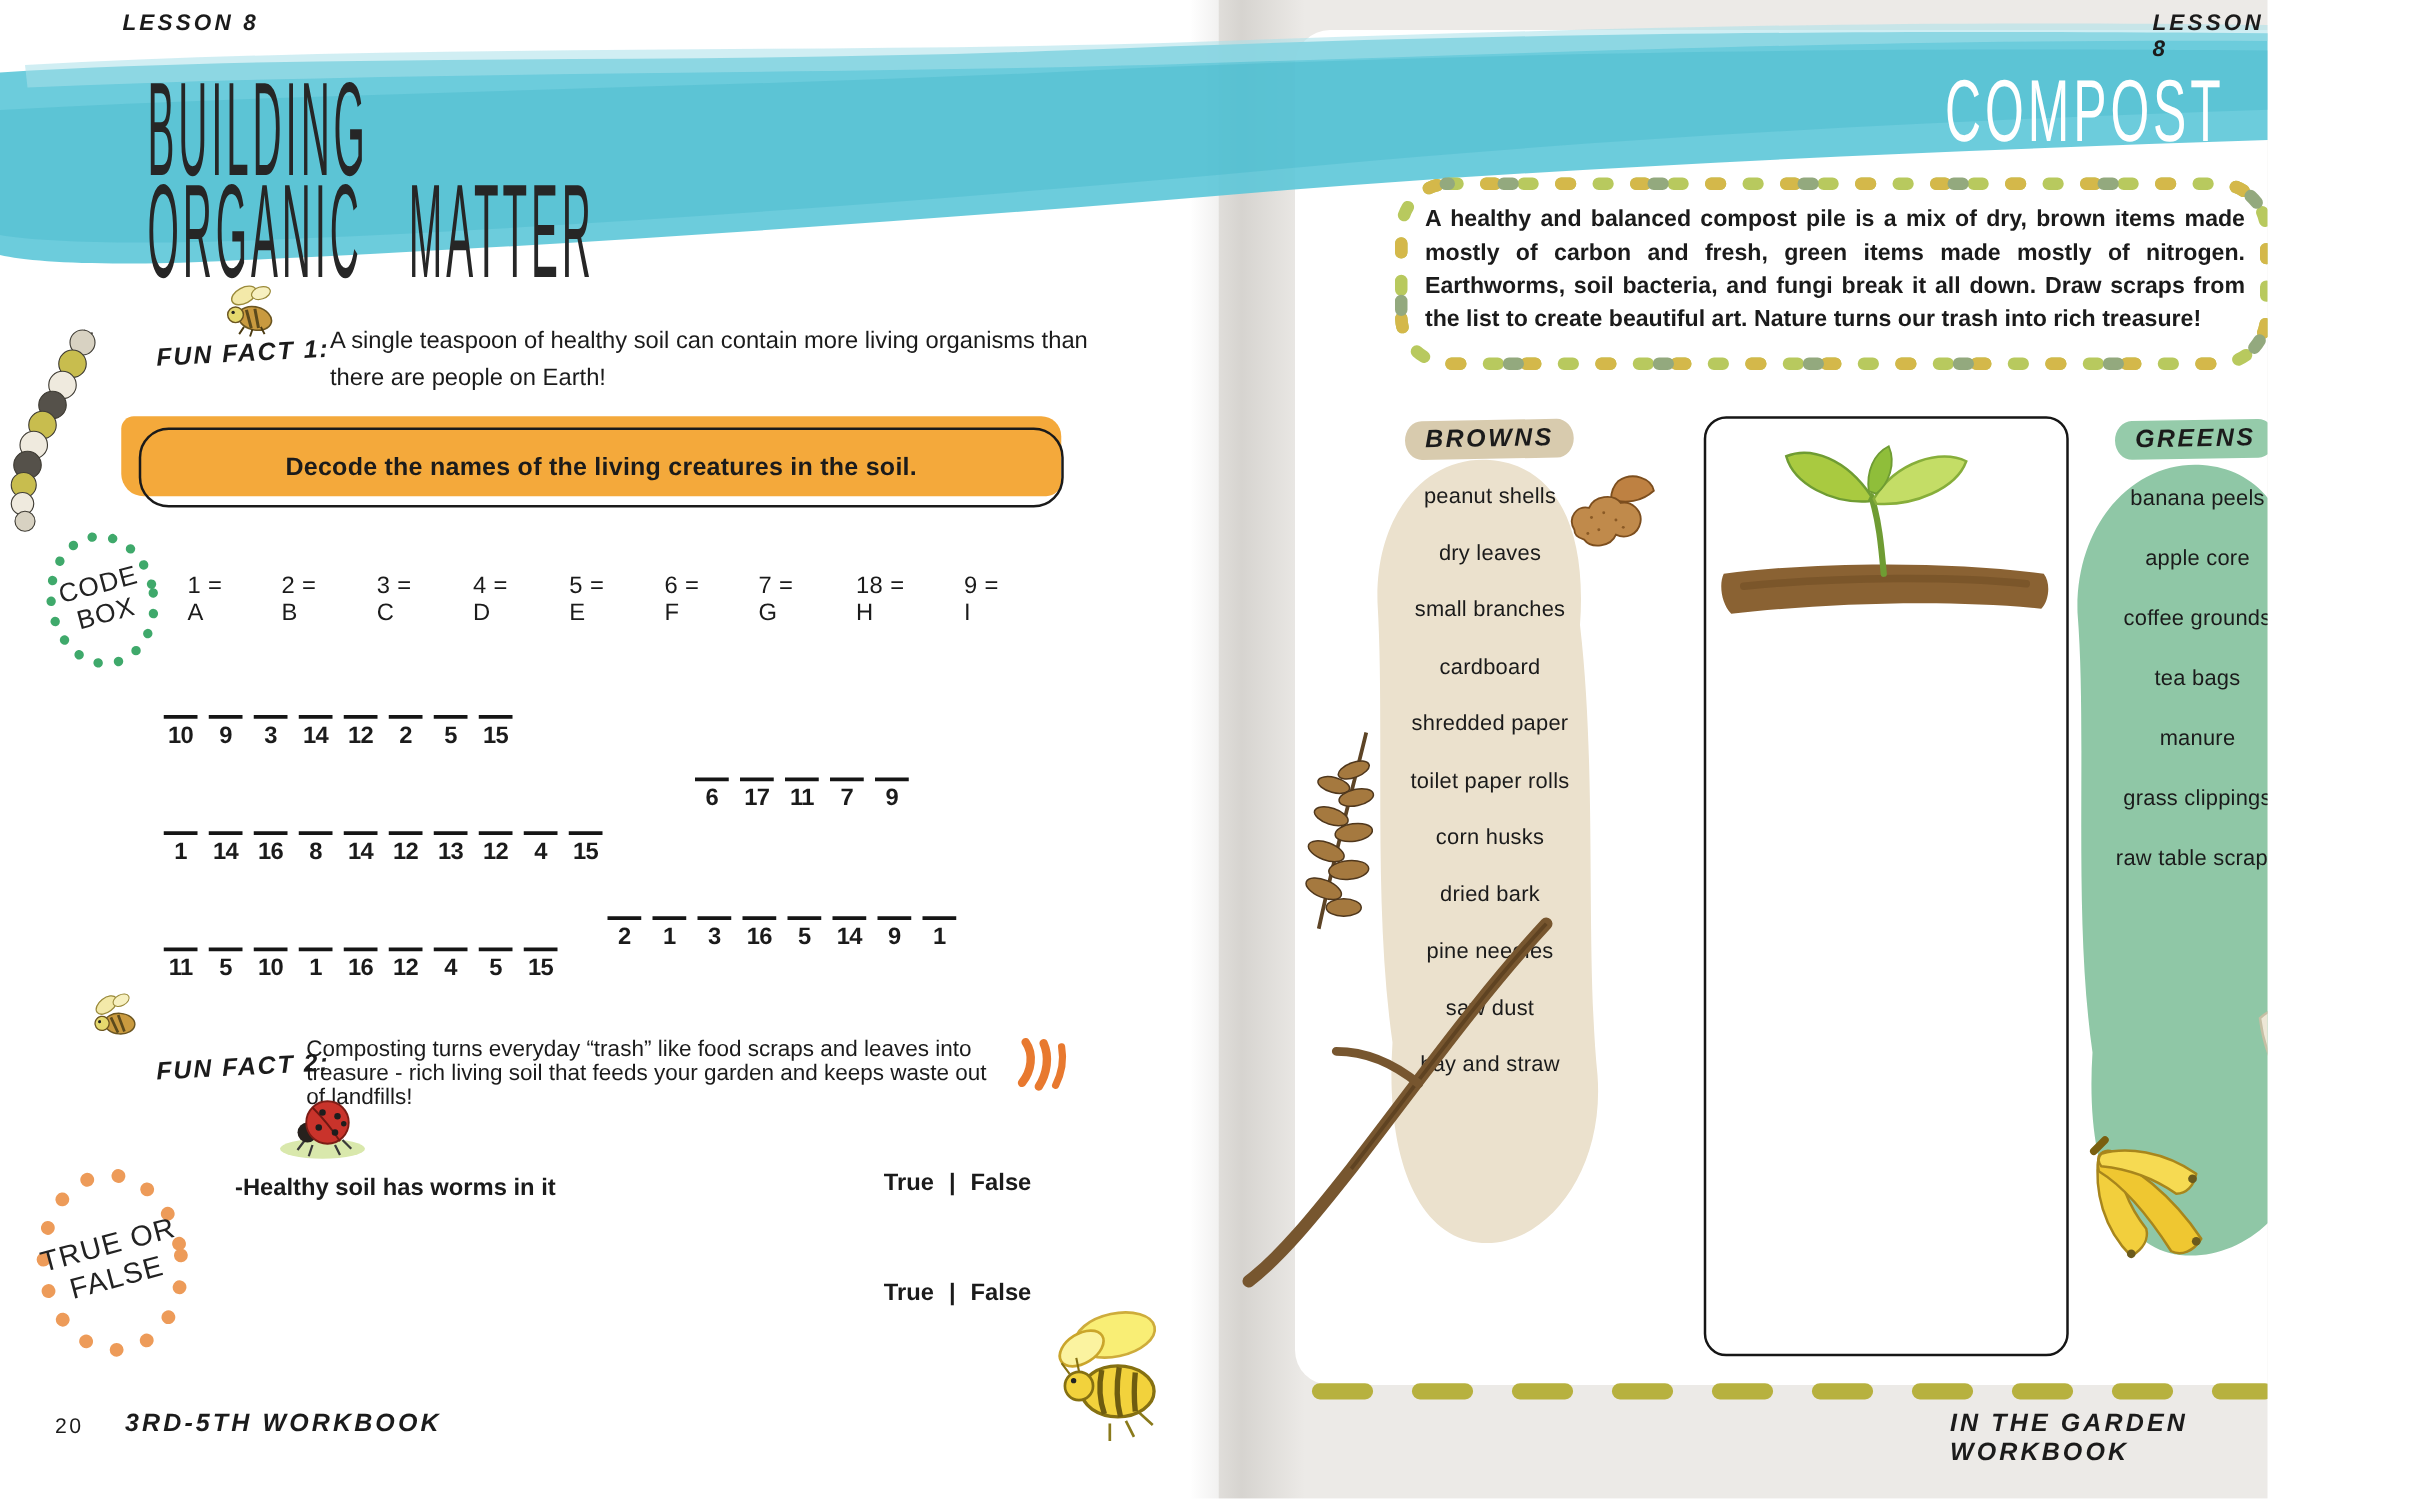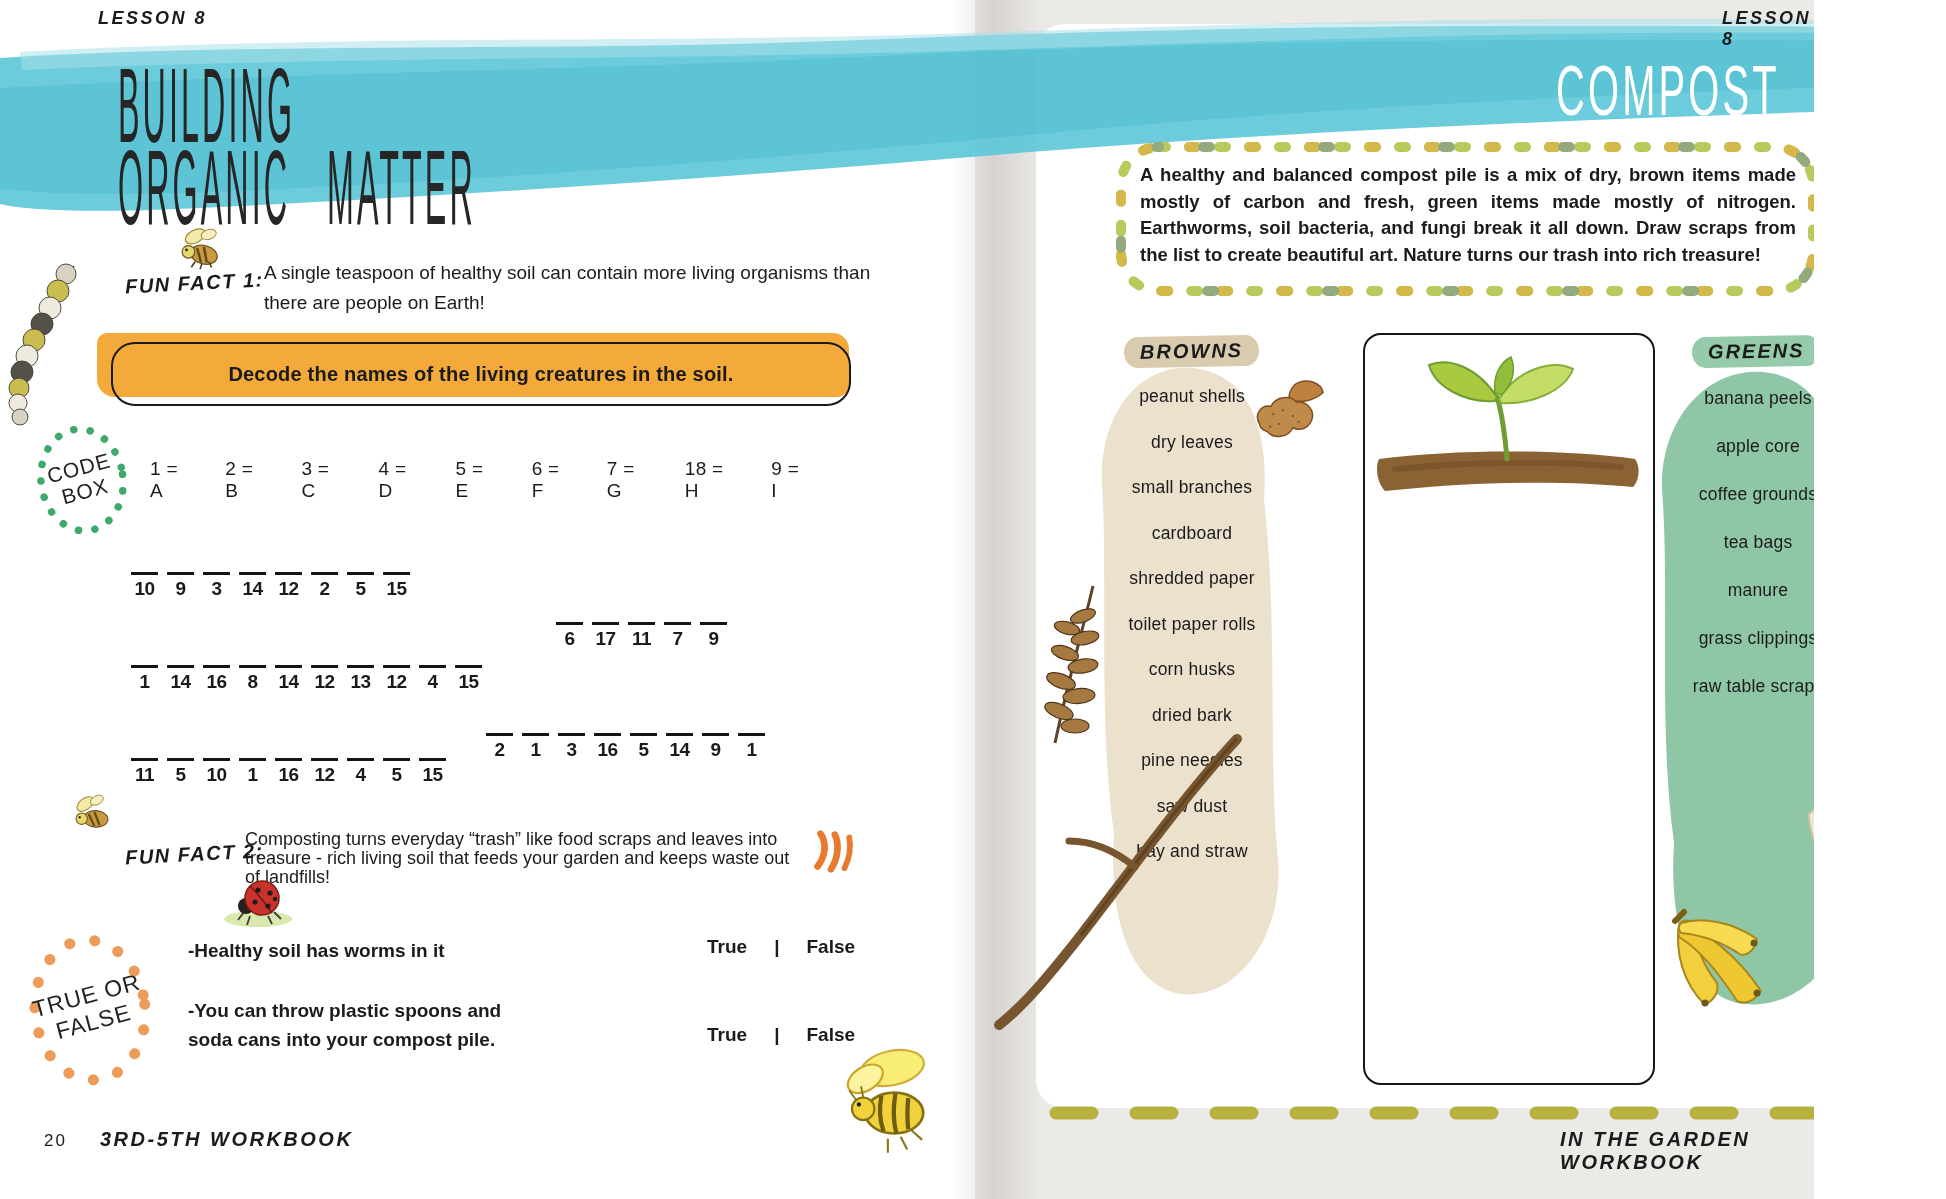--- a/index.html
+++ b/index.html
@@ -29,21 +29,21 @@
   
   .decode-row{display:flex;gap:9px;}
   .decode-cell{width:27px;display:flex;flex-direction:column;align-items:center;}
   .decode-cell .bar{width:100%;height:0;border-top:3px solid #151515;}
   .decode-cell .num{margin-top:3px;font-weight:700;font-size:19px;letter-spacing:-.5px;}
   
   .badge-text{position:absolute;width:100%;text-align:center;font-size:21px;line-height:24px;letter-spacing:1px;transform:rotate(-15deg);white-space:pre-line;color:#222;}
   .tf-badge-text{font-size:23px;line-height:27px;}
   
   .tf-q{font-size:19px;font-weight:700;line-height:29px;white-space:pre-line;}
-  .tf-options{display:flex;gap:27px;font-size:19px;font-weight:700;}
+  .tf-options{display:flex;gap:12px;font-size:19px;font-weight:700;}
   
   .intro-text{font-size:18.5px;font-weight:700;line-height:26.5px;text-align:justify;}
   .col-header{font-weight:700;font-style:italic;font-size:20px;letter-spacing:1.5px;padding:4px 16px;border-radius:14px/16px;transform:rotate(-1deg);display:inline-block;}
   .hl-brown{background:#D8CBAE;}
   .hl-green{background:#95CBAA;}
   .scrap-list{display:flex;flex-direction:column;}
   .scrap-item{height:var(--ih,45px);display:flex;align-items:center;justify-content:center;font-size:17.5px;letter-spacing:.2px;}
   .draw-frame{border:2.5px solid #161616;border-radius:18px;background:#fff;}
   
   .page-num{font-size:17px;letter-spacing:2px;font-weight:400;}
@@ -346,22 +346,20 @@
 FALSE</div>
   </div>
 
   <div class="abs tf-q" style="left:188px;top:936px;">-Healthy soil has worms in it</div>
   <div class="abs tf-options" style="left:707px;top:936px;">
     <span>True</span>
     <span>|</span>
     <span>False</span>
   </div>
 
-  <div class="abs tf-q" style="left:188px;top:996px;">-You can throw plastic spoons and
-soda cans into your compost pile.</div>
   <div class="abs tf-options" style="left:707px;top:1024px;">
     <span>True</span>
     <span>|</span>
     <span>False</span>
   </div>
 
   <svg class="abs" style="left:836px;top:1038px;" width="108" height="118" viewBox="0 0 100 110">
     <ellipse cx="52" cy="28" rx="30" ry="16" fill="#F9ED6A" stroke="#caa52b" stroke-width="2" transform="rotate(-12 52 28)" opacity=".92"></ellipse>
     <ellipse cx="27" cy="38" rx="18" ry="11" fill="#FBF3A0" stroke="#caa52b" stroke-width="2" transform="rotate(-32 27 38)"></ellipse>
     <path d="M60,92 l6,12 M48,94 l0,13 M70,86 l10,9" stroke="#8a7a1c" stroke-width="2" fill="none"></path>

